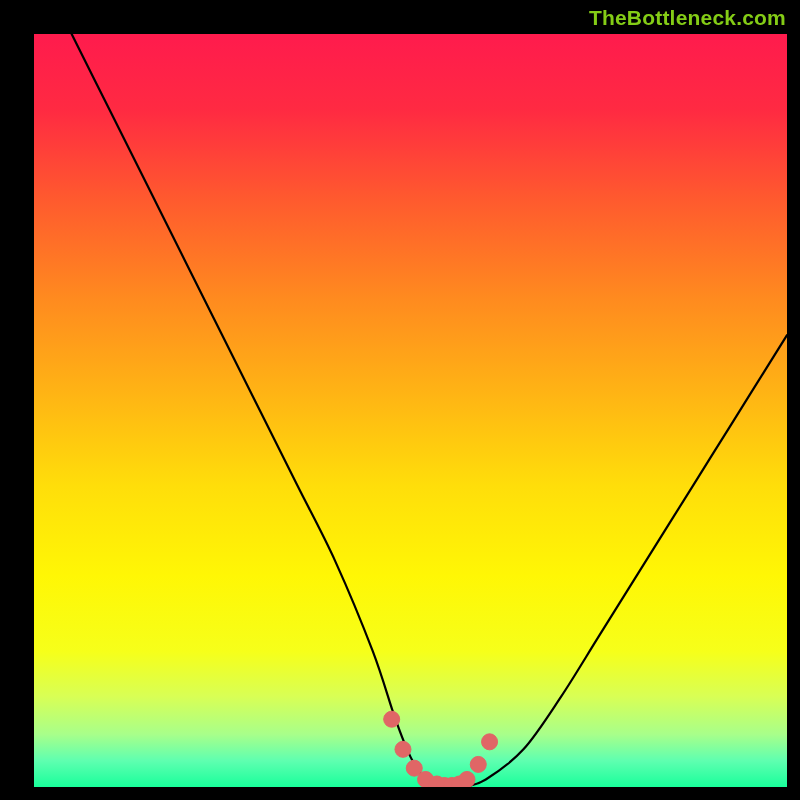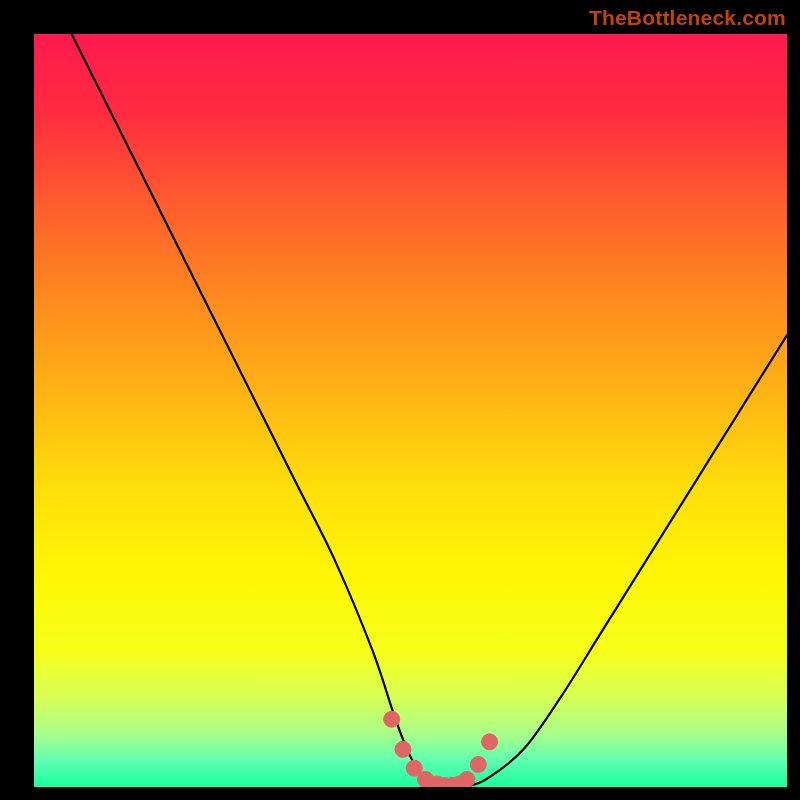--- a/index.html
+++ b/index.html
@@ -31,21 +31,21 @@
     position: absolute;
     left: 0;
     top: 0;
     width: 100%;
     height: 100%;
   }
   .watermark {
     position: absolute;
     top: 6px;
     right: 14px;
-    color: #c2410c;
+    color: #84cc16;
     font-size: 21px;
     font-weight: bold;
     letter-spacing: 0.2px;
     font-family: Arial, Helvetica, sans-serif;
   }
   svg.curve-layer {
     position: absolute;
     left: 0;
     top: 0;
     width: 100%;

